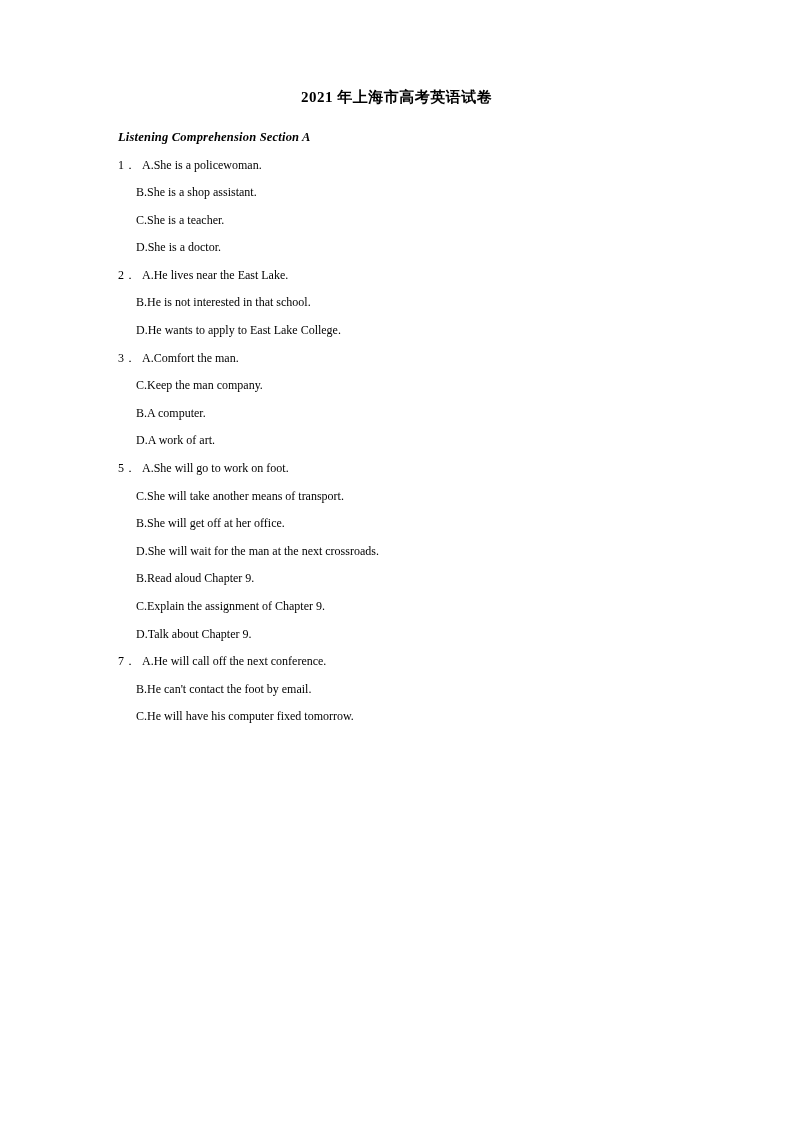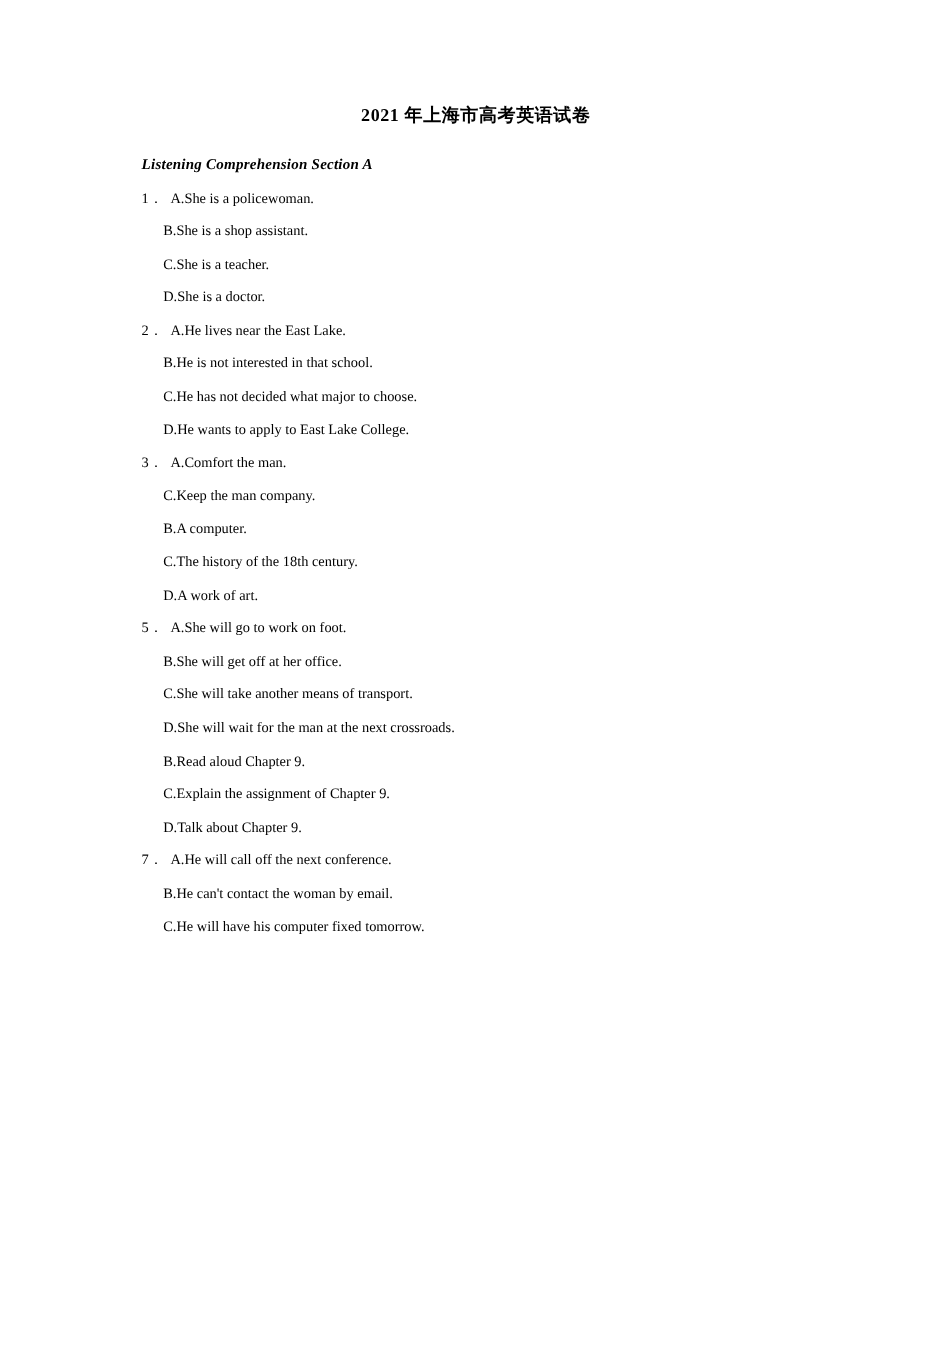--- a/index.html
+++ b/index.html
@@ -70,48 +70,46 @@
     <div class="question">
       <div class="q-line first"><span class="q-num">1．</span><span>A.She is a policewoman.</span></div>
       <div class="q-line rest">B.She is a shop assistant.</div>
       <div class="q-line rest">C.She is a teacher.</div>
       <div class="q-line rest">D.She is a doctor.</div>
     </div>
 
     <div class="question">
       <div class="q-line first"><span class="q-num">2．</span><span>A.He lives near the East Lake.</span></div>
       <div class="q-line rest">B.He is not interested in that school.</div>
-      <div class="q-line rest">C.He has not decided what major to choose.</div>
       <div class="q-line rest">D.He wants to apply to East Lake College.</div>
     </div>
 
     <div class="question">
       <div class="q-line first"><span class="q-num">3．</span><span>A.Comfort the man.</span></div>
       <div class="q-line rest">C.Keep the man company.</div>
     </div>
 
     <div class="question">
       <div class="q-line rest">B.A computer.</div>
-      <div class="q-line rest">C.The history of the 18th century.</div>
       <div class="q-line rest">D.A work of art.</div>
     </div>
 
     <div class="question">
       <div class="q-line first"><span class="q-num">5．</span><span>A.She will go to work on foot.</span></div>
+      <div class="q-line rest">C.She will take another means of transport.</div>
       <div class="q-line rest">B.She will get off at her office.</div>
-      <div class="q-line rest">C.She will take another means of transport.</div>
       <div class="q-line rest">D.She will wait for the man at the next crossroads.</div>
     </div>
 
     <div class="question">
       <div class="q-line rest">B.Read aloud Chapter 9.</div>
       <div class="q-line rest">C.Explain the assignment of Chapter 9.</div>
       <div class="q-line rest">D.Talk about Chapter 9.</div>
     </div>
 
     <div class="question">
       <div class="q-line first"><span class="q-num">7．</span><span>A.He will call off the next conference.</span></div>
-      <div class="q-line rest">B.He can't contact the woman by email.</div>
+      <div class="q-line rest">B.He can't contact the foot by email.</div>
       <div class="q-line rest">C.He will have his computer fixed tomorrow.</div>
     </div>
 
   </div>
 </div>
 
 </body></html>

